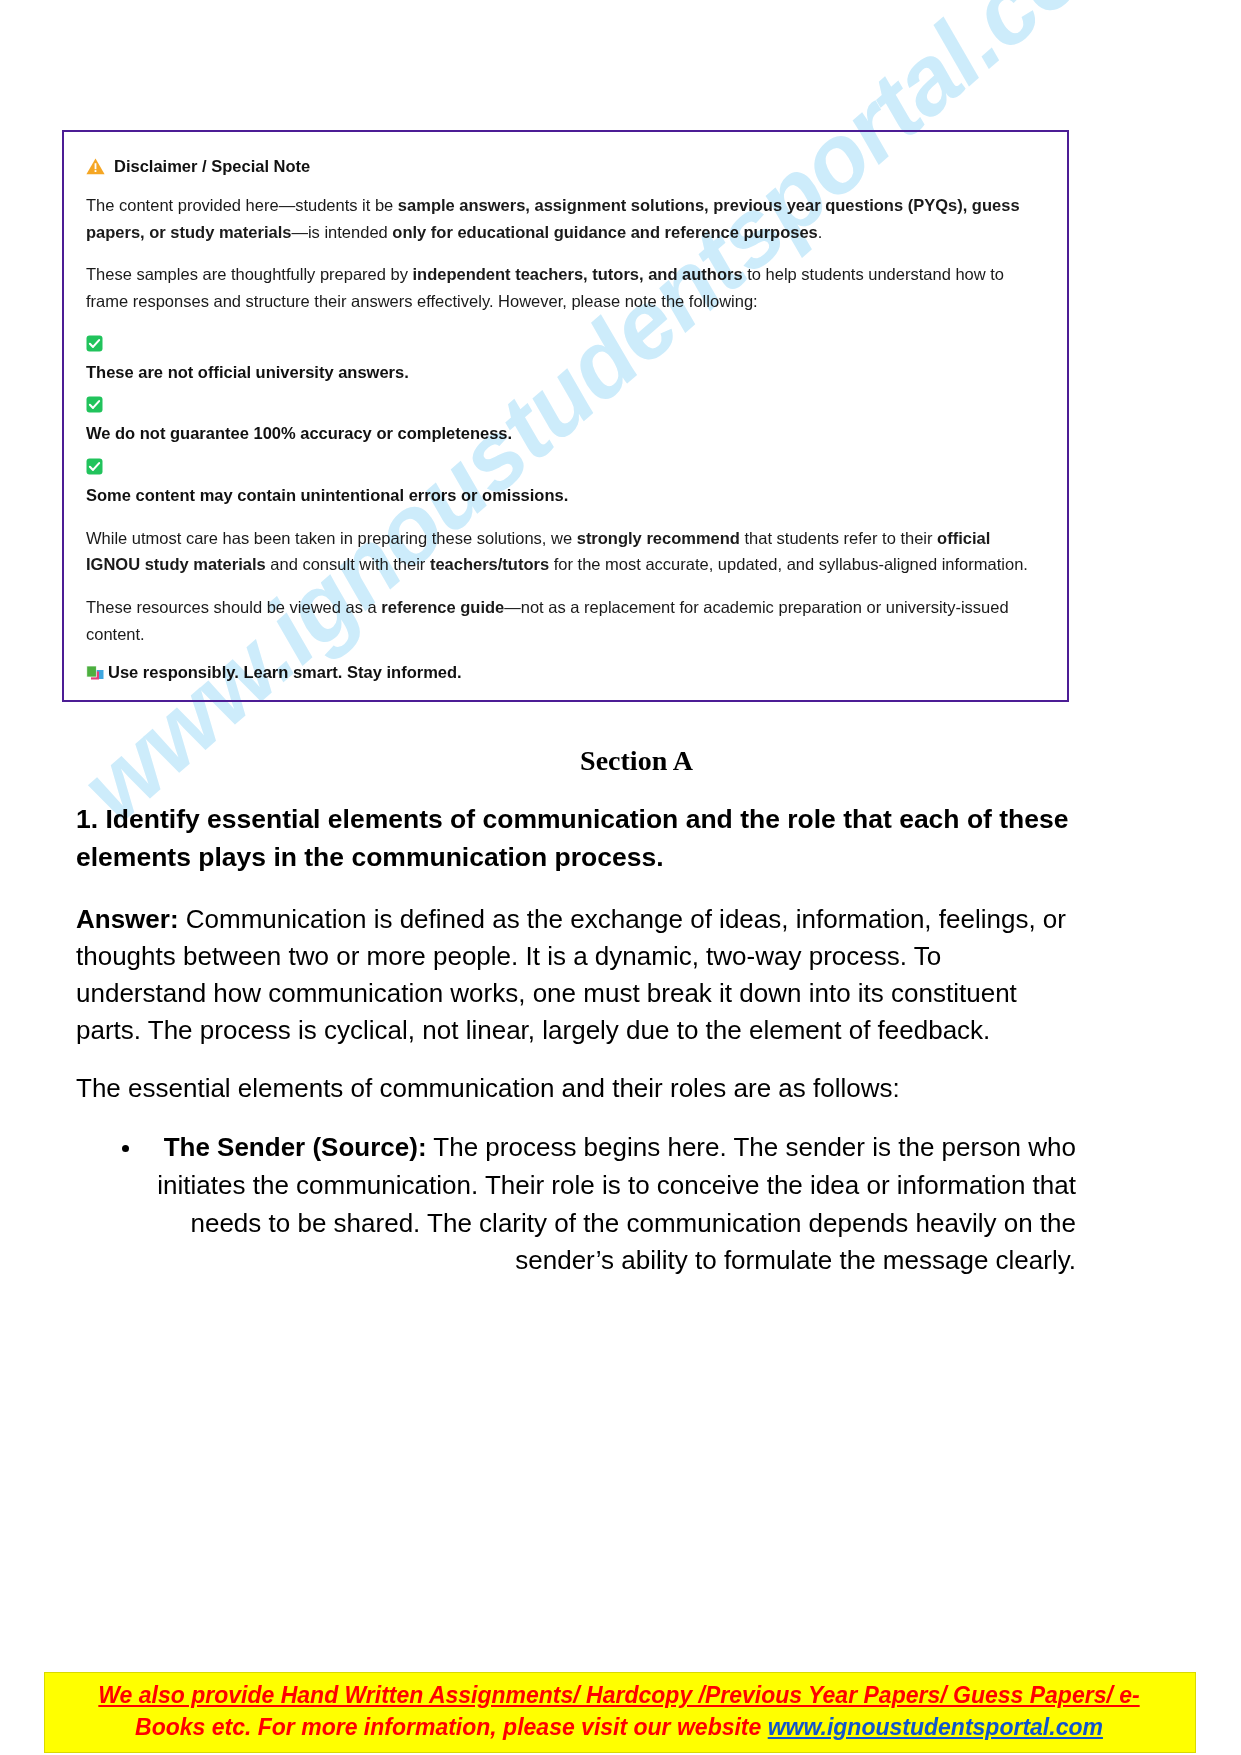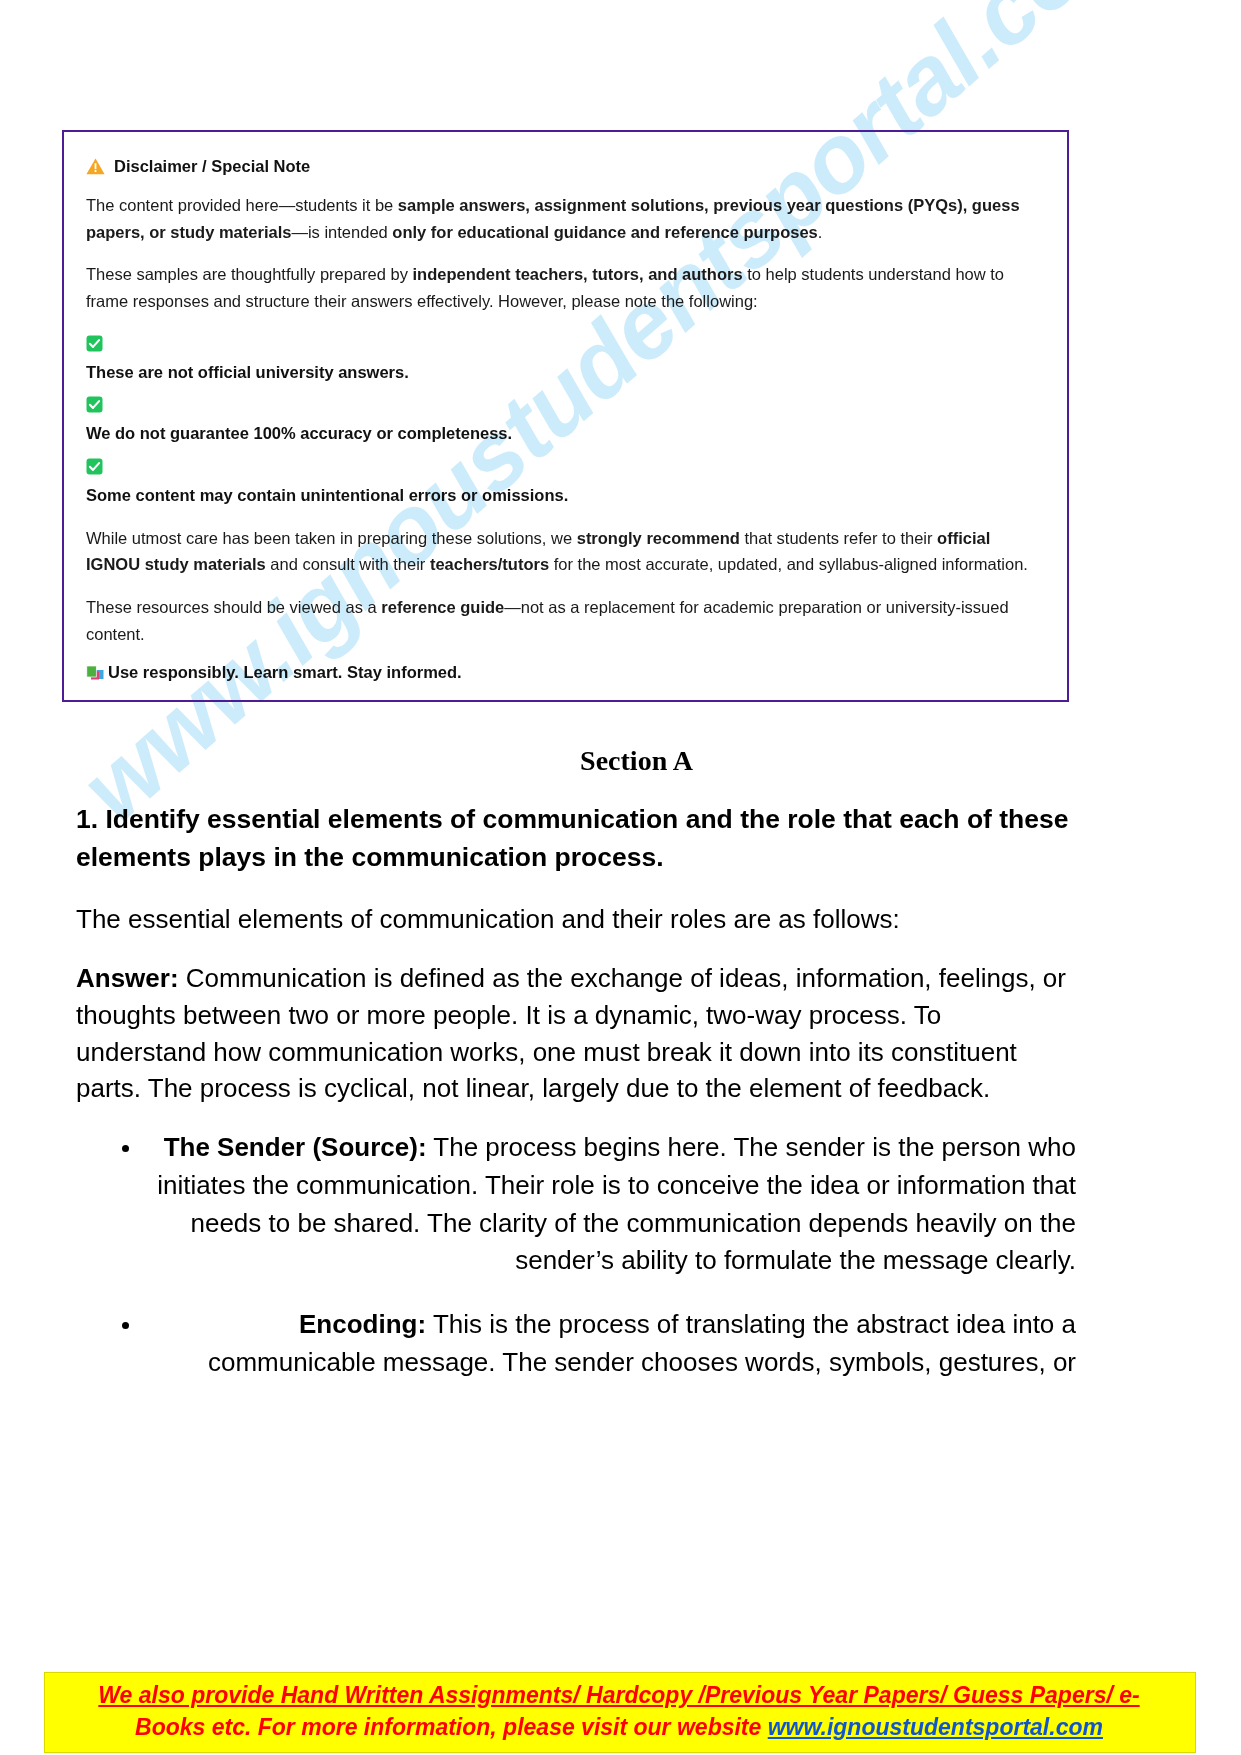--- a/index.html
+++ b/index.html
@@ -188,27 +188,26 @@
     </div>
 
   </div>
 
   <div class="section-title">Section A</div>
 
   <div class="content">
 
     <div class="q-heading">1. Identify essential elements of communication and the role that each of these elements plays in the communication process.</div>
 
+    <p class="para"><b>Answer:</b><span> Communication is defined as the exchange of ideas, information, feelings, or thoughts between two or more people. It is a dynamic, two-way process. To understand how communication works, one must break it down into its constituent parts. The process is cyclical, not linear, largely due to the element of feedback.</span></p>
+
     <p class="para">The essential elements of communication and their roles are as follows:</p>
-
-    <p class="para"><b>Answer:</b><span> Communication is defined as the exchange of ideas, information, feelings, or thoughts between two or more people. It is a dynamic, two-way process. To understand how communication works, one must break it down into its constituent parts. The process is cyclical, not linear, largely due to the element of feedback.</span></p>
 
     <ul class="bullets">
       <li><b>The Sender (Source):</b><span> The process begins here. The sender is the person who initiates the communication. Their role is to conceive the idea or information that needs to be shared. The clarity of the communication depends heavily on the sender’s ability to formulate the message clearly.</span></li>
-      <li><b>Encoding:</b><span> This is the process of translating the abstract idea into a communicable message. The sender chooses words, symbols, gestures, or</span></li>
     </ul>
 
   </div>
 
   <div class="footer-banner">
     <span class="line1">We also provide Hand Written Assignments/ Hardcopy /Previous Year Papers/ Guess Papers/ e-</span>
     <span class="line2"><span>Books etc. For more information, please visit our website </span><span class="url">www.ignoustudentsportal.com</span></span>
   </div>
 
 </div>

